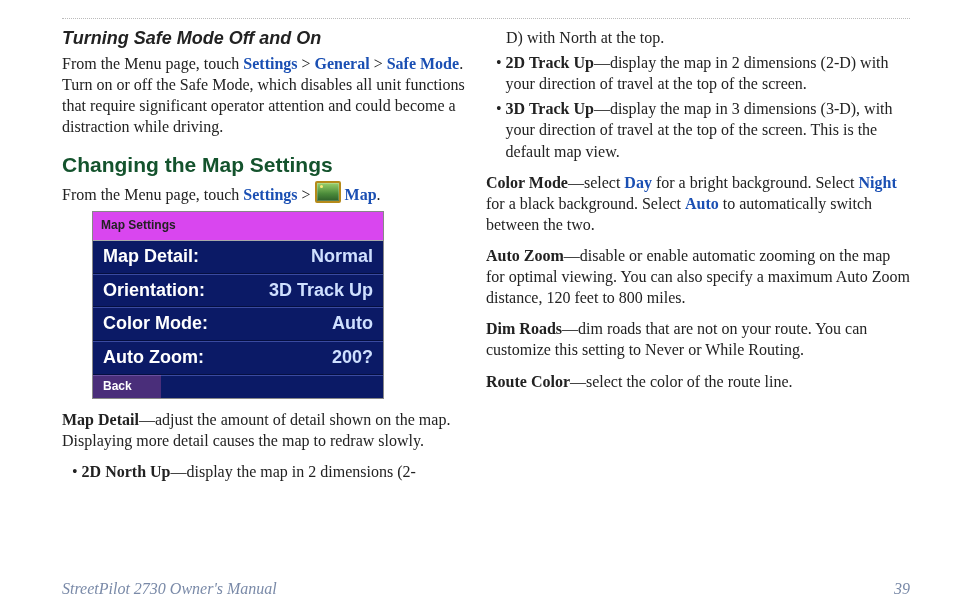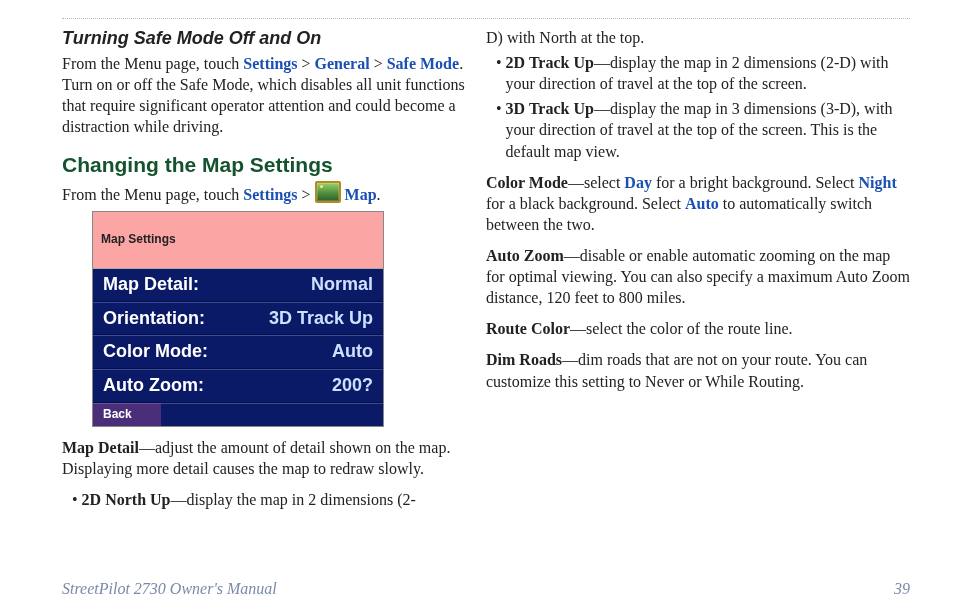--- a/index.html
+++ b/index.html
@@ -67,22 +67,22 @@
 
   
   .device {
     width: 290px;
     margin: 6px 0 10px 30px;
     border: 1px solid #888;
     font-family: Arial, Helvetica, sans-serif;
     font-size: 12px;
   }
   .dv-title {
-    background: #fca5a5;
-    padding: 20px 8px;
+    background: #d946ef;
+    padding: 6px 8px;
     font-weight: bold;
     color: #222;
     border-bottom: 1px solid #aaa;
     font-size: 12px;
   }
   .dv-body { background: #0b1a66; }
   .dv-row {
     display: flex;
     justify-content: space-between;
     padding: 4px 10px;
@@ -190,21 +190,21 @@
         <div class="bi">
           <div class="bi-mark">•</div>
           <div class="bi-body">
             <span class="term">2D North Up</span><span>—</span><span>display the map in 2 dimensions (2-</span>
           </div>
         </div>
       </div>
     </div>
 
     <div class="col">
-      <p class="p0" style="">D) with North at the top.</p>
+      <p class="p0" style="margin-left:20px;">D) with North at the top.</p>
 
       <div class="bullets" style="margin-top:4px;">
         <div class="bi">
           <div class="bi-mark">•</div>
           <div class="bi-body">
             <span class="term">2D Track Up</span><span>—</span><span>display the map in 2 dimensions (2-D) with your direction of travel at the top of the screen.</span>
           </div>
         </div>
         <div class="bi">
           <div class="bi-mark">•</div>
@@ -216,25 +216,25 @@
 
       <p class="p">
         <span class="term">Color Mode</span><span>—</span><span>select </span><span class="link">Day</span><span> for a bright background. Select </span><span class="link">Night</span><span> for a black background. Select </span><span class="link">Auto</span><span> to automatically switch between the two.</span>
       </p>
 
       <p class="p">
         <span class="term">Auto Zoom</span><span>—</span><span>disable or enable automatic zooming on the map for optimal viewing. You can also specify a maximum Auto Zoom distance, 120 feet to 800 miles.</span>
       </p>
 
       <p class="p">
+        <span class="term">Dim Roads</span><span>—</span><span>dim roads that are not on your route. You can customize this setting to Never or While Routing.</span>
+      </p>
+
+      <p class="p">
         <span class="term">Route Color</span><span>—</span><span>select the color of the route line.</span>
-      </p>
-
-      <p class="p">
-        <span class="term">Dim Roads</span><span>—</span><span>dim roads that are not on your route. You can customize this setting to Never or While Routing.</span>
       </p>
     </div>
   </div>
 
   <div class="footer">
     <span>StreetPilot 2730 Owner's Manual</span>
     <span>39</span>
   </div>
 </div>
 

